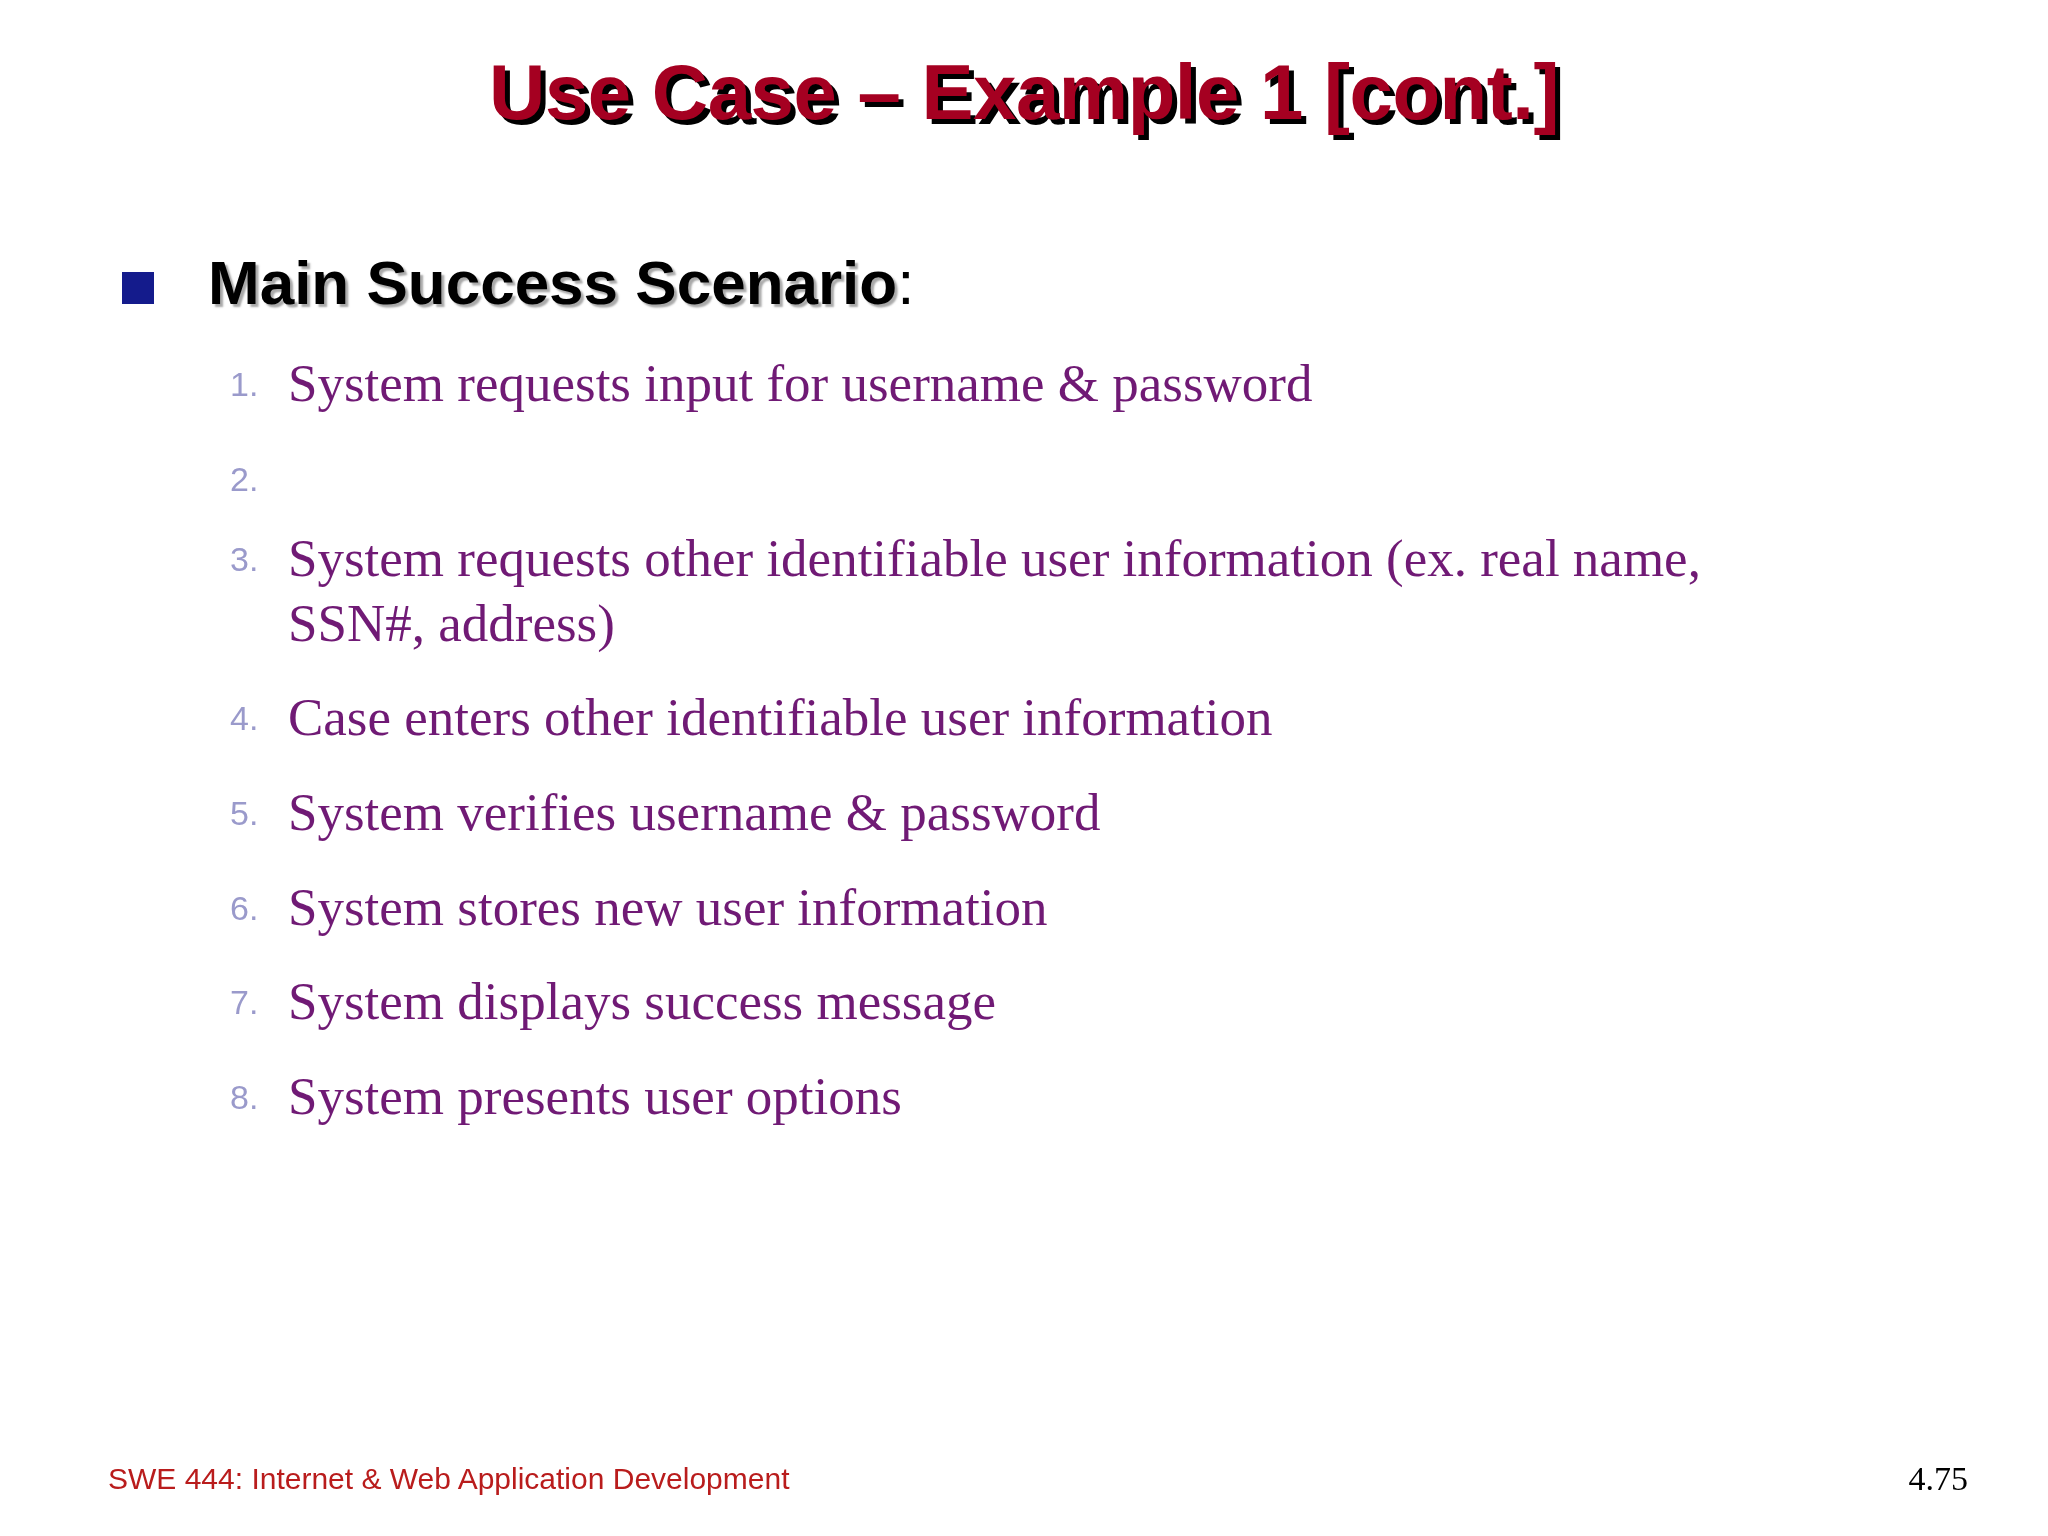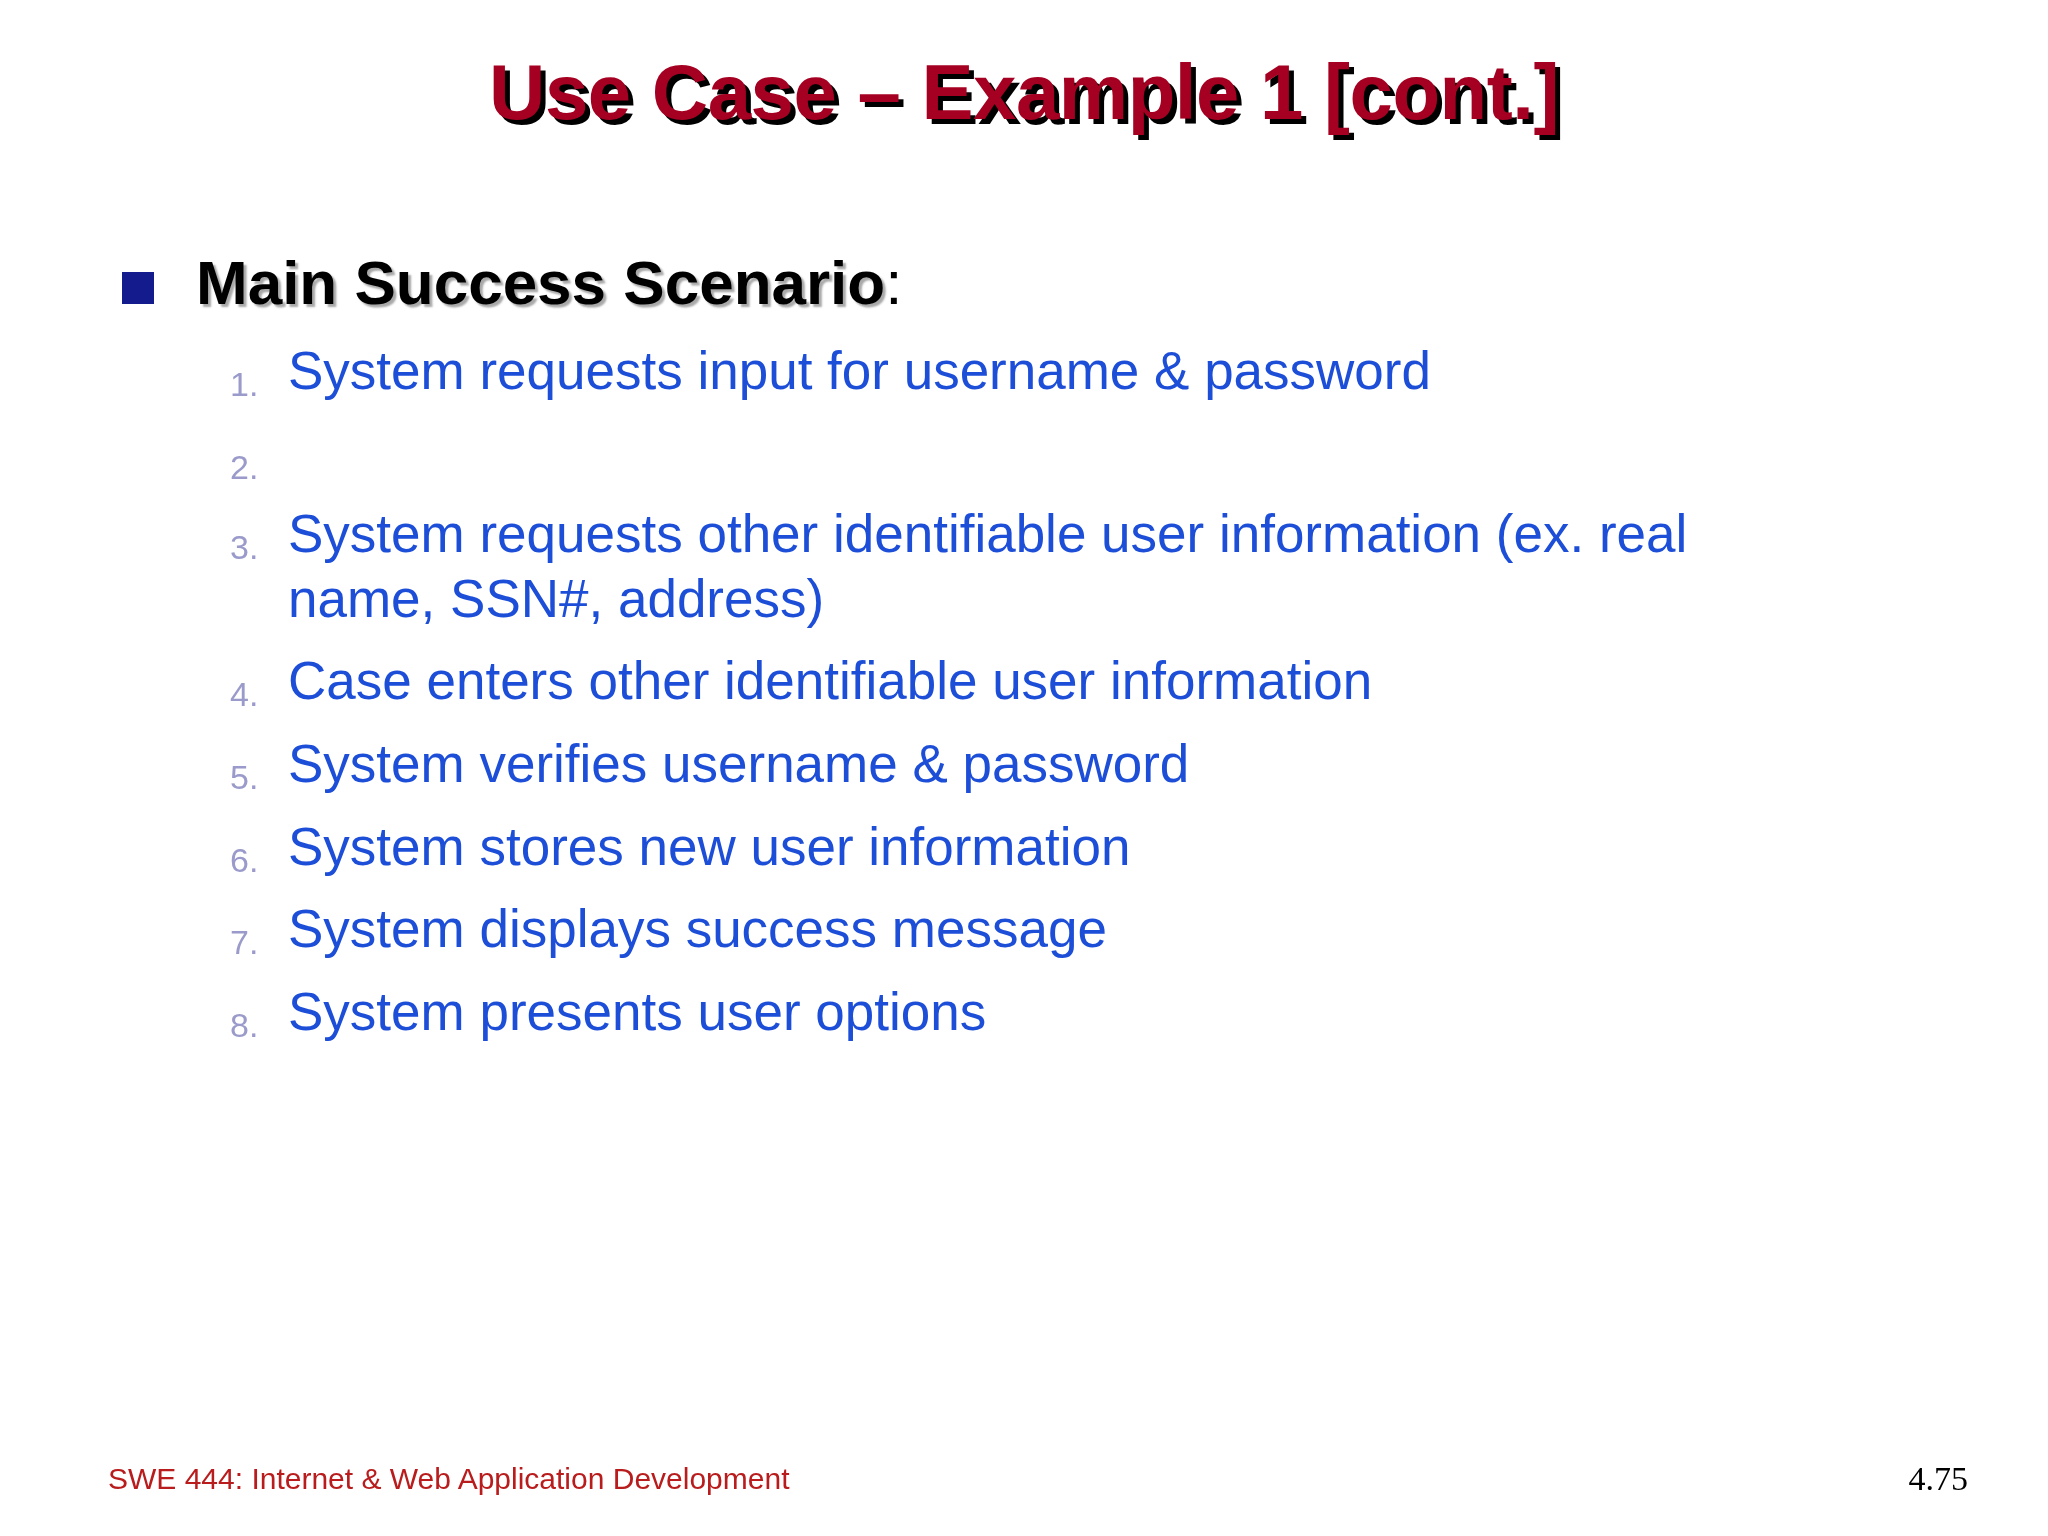--- a/index.html
+++ b/index.html
@@ -48,20 +48,21 @@
     top: 248px;
     width: 2048px;
   }
 
   
   .lvl1-row {
     display: flex;
     align-items: flex-start;
     padding-left: 122px;
     margin-bottom: 22px;
+    gap: 12px;
   }
 
   .sq-bullet {
     width: 32px;
     height: 32px;
     background: #141B8C;
     flex: 0 0 auto;
     margin-top: 24px;
     margin-right: 42px;
   }
@@ -103,25 +104,26 @@
     width: 58px;
     text-align: left;
     font-family: "Liberation Sans", sans-serif;
     font-size: 34px;
     line-height: 1;
     color: #9A9ACB;
     padding-top: 28px;
   }
 
   .num-text {
-    font-family: Liberation Sans, sans-serif;
+    font-family: Liberation Serif, serif;
     font-size: 53px;
     line-height: 1.22;
-    color: #1d4ed8;
+    color: #701a75;
     max-width: 1560px;
+    margin-top: 12px;
   }
 
   
   .footer-left {
     position: absolute;
     left: 108px;
     bottom: 42px;
     font-family: "Liberation Sans", sans-serif;
     font-size: 30px;
     line-height: 1;

